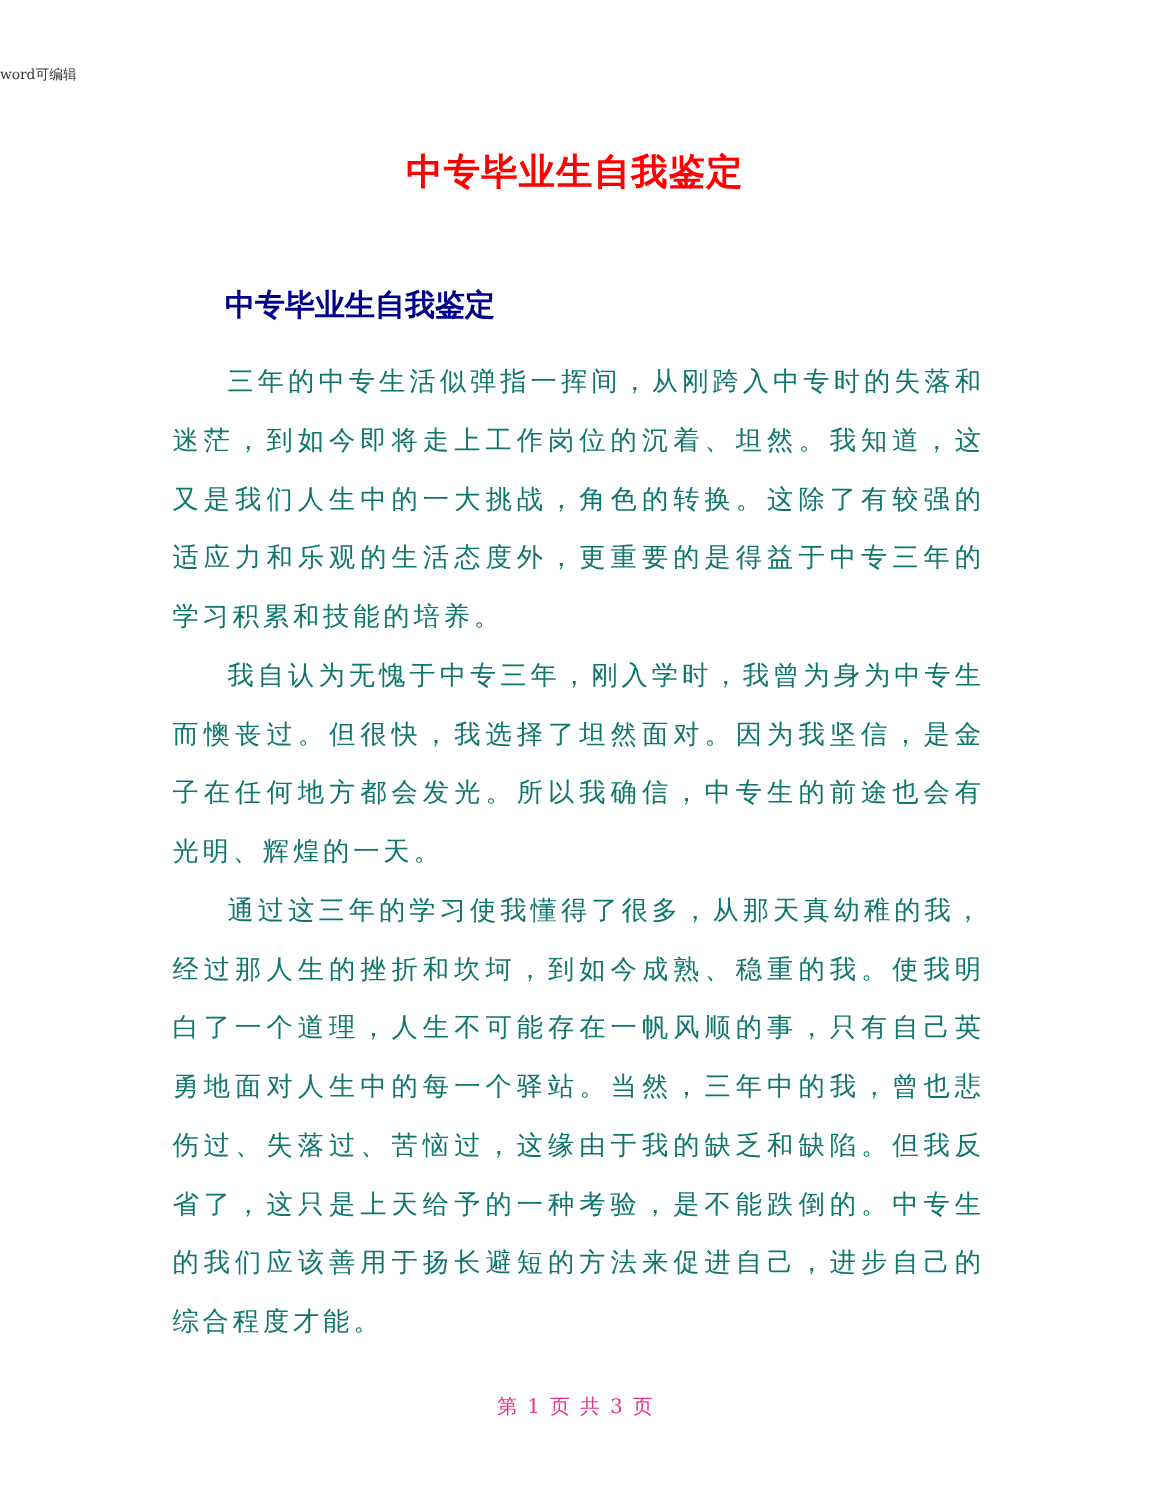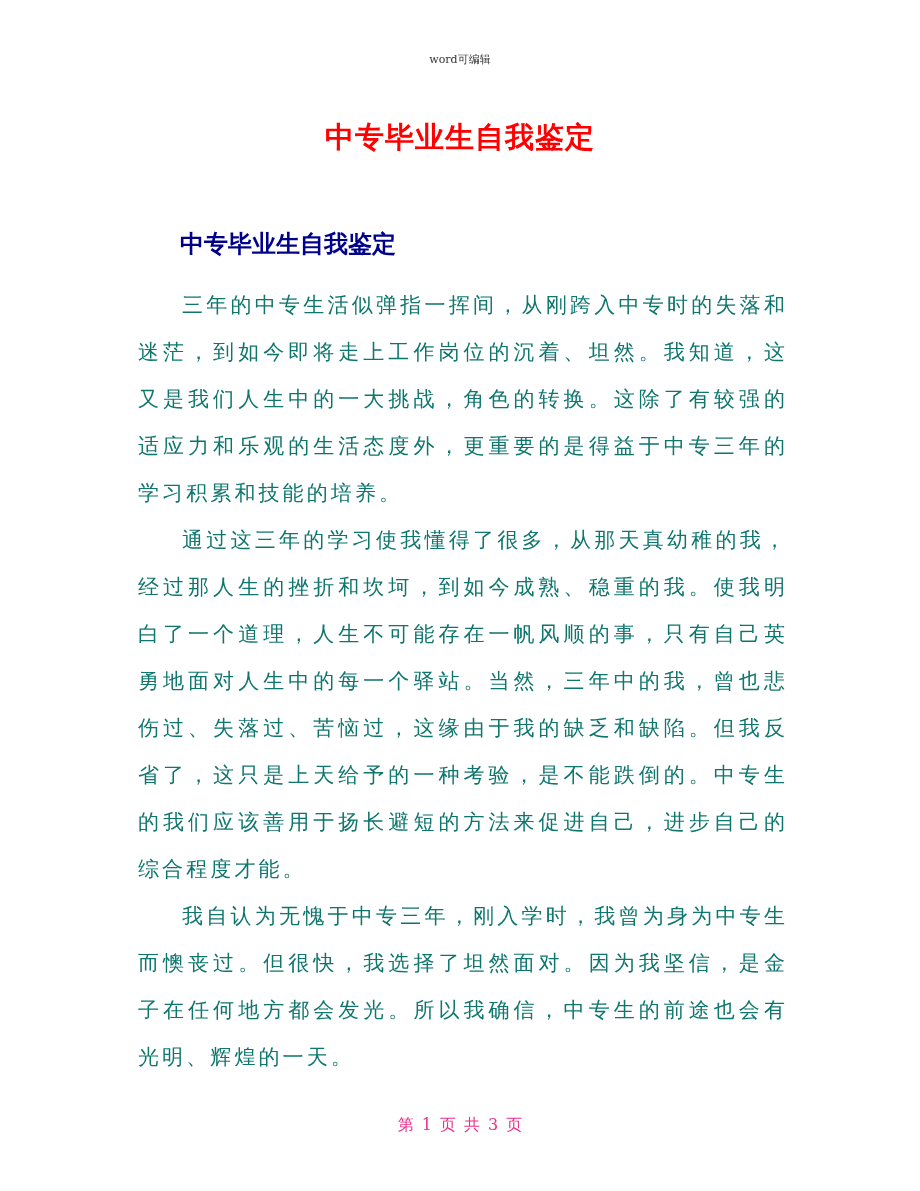--- a/index.html
+++ b/index.html
@@ -1,18 +1,18 @@
 <!DOCTYPE html>
 <html><head>
   <meta charset="utf-8">
   <style>
     html, body { margin: 0; padding: 0; background: #ffffff; }
     body { width: 920px; height: 1191px; position: relative; overflow: hidden; font-family: "DejaVu Sans", sans-serif; }
     .page-header {
-      position: absolute; top: 52px; left: 0; width: 920px; text-align: center;
+      position: absolute; top: 52px; left: 0; width: 920px; text-align: left;
       font-family: "DejaVu Serif", serif; font-size: 11px; color: #333333;
     }
     .doc-title {
       position: absolute; top: 118px; left: 0; width: 920px; text-align: center;
       font-size: 29px; font-weight: bold; color: #ff0000; letter-spacing: 1px;
       font-family: "DejaVu Sans", sans-serif;
     }
     .section-heading {
       position: absolute; top: 228px; left: 180px;
       font-size: 24px; font-weight: bold; color: #00008b;
@@ -36,19 +36,19 @@
 <div class="page-header">
   <span>word可编辑</span>
 </div>
 
 <div class="doc-title">中专毕业生自我鉴定</div>
 
 <div class="section-heading">中专毕业生自我鉴定</div>
 
 <div class="body-text">
   <p class="para">三年的中专生活似弹指一挥间，从刚跨入中专时的失落和迷茫，到如今即将走上工作岗位的沉着、坦然。我知道，这又是我们人生中的一大挑战，角色的转换。这除了有较强的适应力和乐观的生活态度外，更重要的是得益于中专三年的学习积累和技能的培养。</p>
+  <p class="para">我自认为无愧于中专三年，刚入学时，我曾为身为中专生而懊丧过。但很快，我选择了坦然面对。因为我坚信，是金子在任何地方都会发光。所以我确信，中专生的前途也会有光明、辉煌的一天。</p>
   <p class="para">通过这三年的学习使我懂得了很多，从那天真幼稚的我，经过那人生的挫折和坎坷，到如今成熟、稳重的我。使我明白了一个道理，人生不可能存在一帆风顺的事，只有自己英勇地面对人生中的每一个驿站。当然，三年中的我，曾也悲伤过、失落过、苦恼过，这缘由于我的缺乏和缺陷。但我反省了，这只是上天给予的一种考验，是不能跌倒的。中专生的我们应该善用于扬长避短的方法来促进自己，进步自己的综合程度才能。</p>
-  <p class="para">我自认为无愧于中专三年，刚入学时，我曾为身为中专生而懊丧过。但很快，我选择了坦然面对。因为我坚信，是金子在任何地方都会发光。所以我确信，中专生的前途也会有光明、辉煌的一天。</p>
 </div>
 
 <div class="page-footer">
   <span>第</span><span>1</span><span>页</span><span>共</span><span>3</span><span>页</span>
 </div>
 
 </body></html>

